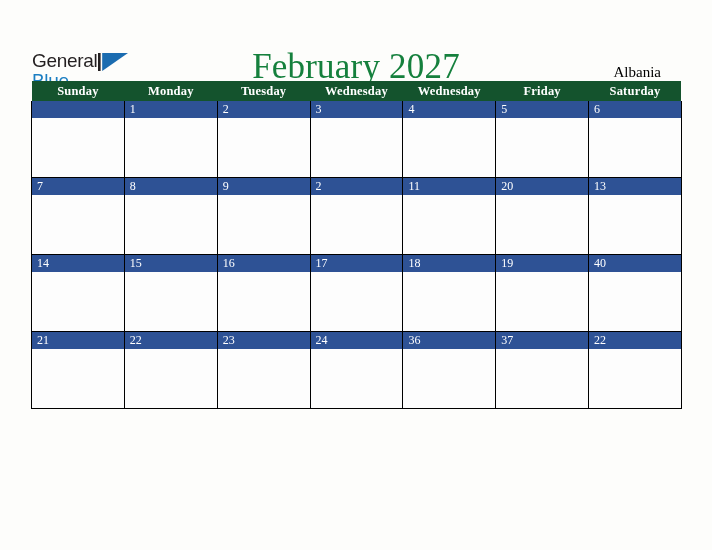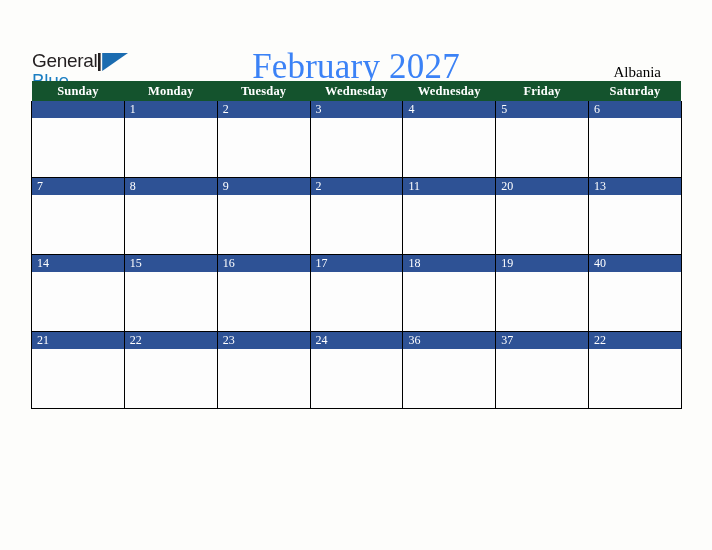--- a/index.html
+++ b/index.html
@@ -69,21 +69,21 @@
     line-height: 21px;
   }
 
   .cal-title {
     position: absolute;
     left: 0;
     top: 27px;
     width: 712px;
     text-align: center;
     font-size: 35px;
-    color: #3b82f6;
+    color: #15803d;
     font-family: "Liberation Serif", "DejaVu Serif", serif;
     letter-spacing: 0.2px;
   }
 
   .region {
     position: absolute;
     right: 31px;
     top: 44px;
     font-size: 15px;
     color: #000000;

